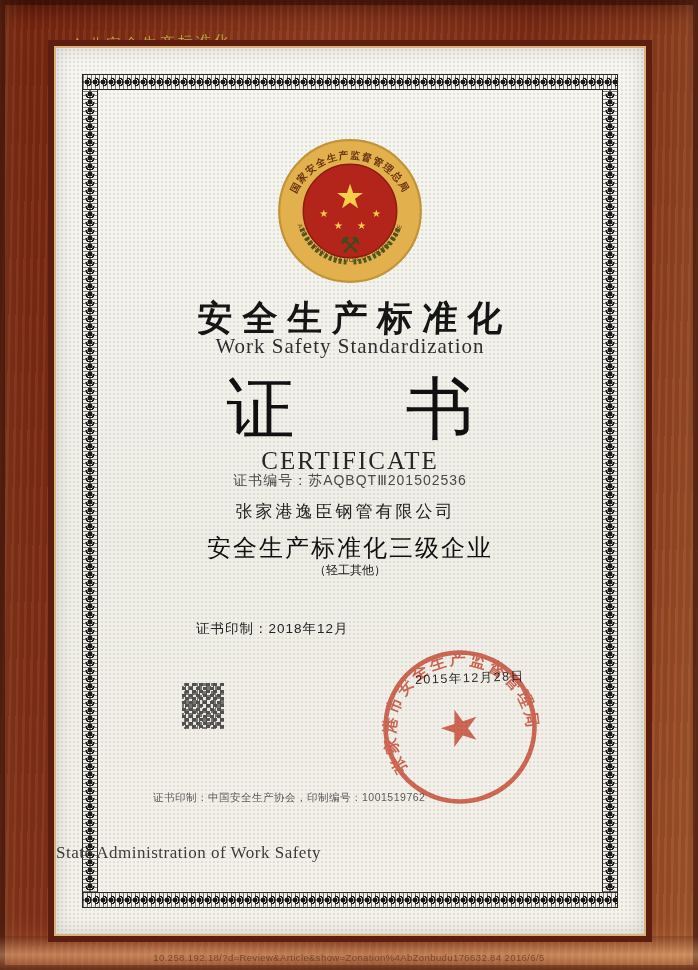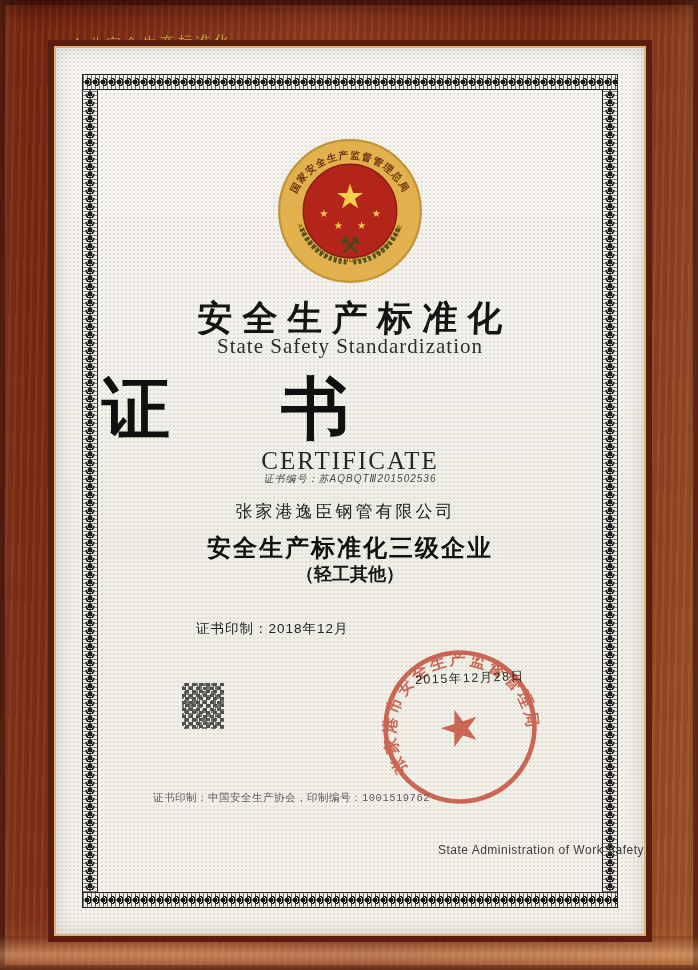--- a/index.html
+++ b/index.html
@@ -45,46 +45,46 @@
   .o-left{left:0}.o-right{right:0}
 
   
   .content{position:absolute;inset:0;}
   .emblem{position:absolute;left:50%;top:90px;transform:translateX(-50%);}
   .title-zh{position:absolute;left:0;right:0;top:247px;text-align:center;
     font-size:35px;font-weight:bold;color:#151515;letter-spacing:10px;text-indent:10px;
     transform:skewX(-2deg);}
   .title-en{position:absolute;left:0;right:0;top:286px;text-align:center;
     font-family:"Liberation Serif","DejaVu Serif",serif;font-size:21px;color:#2e2e2e;letter-spacing:1px;}
-  .heading-zh{position:absolute;left:0;right:0;top:325px;text-align:left;
-    font-size:68px;font-weight:bold;color:#101010;letter-spacing:46px;text-indent:46px;line-height:1.05;}
+  .heading-zh{position:absolute;left:0;right:0;top:325px;text-align:center;
+    font-size:68px;font-weight:normal;color:#101010;letter-spacing:46px;text-indent:46px;line-height:1.05;}
   .heading-en{position:absolute;left:0;right:0;top:399px;text-align:center;
     font-family:"Liberation Serif","DejaVu Serif",serif;font-size:25px;color:#262626;letter-spacing:2px;}
   .cert-number{position:absolute;left:0;right:0;top:424px;text-align:center;
-    font-size:10px;color:#4a4a4a;letter-spacing:1px;font-style:italic;}
+    font-size:14px;color:#4a4a4a;letter-spacing:1px;}
   .company{position:absolute;left:0;right:9px;top:452px;text-align:center;
     font-size:17px;color:#222;letter-spacing:3px;}
   .grade{position:absolute;left:0;right:0;top:484px;text-align:center;
-    font-size:24px;font-weight:bold;color:#111;letter-spacing:2px;}
+    font-size:24px;font-weight:normal;color:#111;letter-spacing:2px;}
   .grade-sub{position:absolute;left:0;right:0;top:514px;text-align:center;
-    font-size:18px;font-weight:bold;color:#161616;}
+    font-size:12px;font-weight:normal;color:#161616;}
   .valid{position:absolute;left:140px;top:572px;font-size:13.5px;color:#242424;letter-spacing:1px;}
   .qr{position:absolute;left:126px;top:635px;width:42px;height:46px;opacity:.8;
     background:
       repeating-conic-gradient(rgba(40,40,40,.75) 0% 25%, transparent 0% 50%) 2px 3px/9px 9px,
       repeating-conic-gradient(#2d2d2d 0% 25%, #e9e7df 0% 50%) 0 0/7px 7px;}
   .issue-date{position:absolute;left:359px;top:622px;font-size:12.5px;color:#2d2d2d;
     letter-spacing:1.5px;transform:rotate(-2deg);}
   .stamp{position:absolute;left:319px;top:594px;width:170px;height:170px;
     transform:rotate(-18deg);opacity:.8;mix-blend-mode:multiply;}
-  .print-info{position:absolute;left:97px;top:743px;font-size:10.5px;color:#5a5a5a;letter-spacing:.5px;font-family:Liberation Mono, monospace;}
+  .print-info{position:absolute;left:97px;top:743px;font-size:10.5px;color:#5a5a5a;letter-spacing:.5px;}
   .sup-zh{position:absolute;left:0;right:0;top:772px;text-align:center;
     font-size:17.5px;font-weight:bold;color:#1a1a1a;letter-spacing:3px;}
-  .sup-en{position:absolute;left:0;right:0;top:795px;text-align:right;
-    font-family:Liberation Sans, sans-serif;font-size:12px;color:#3c3c3c;letter-spacing:.5px;}
+  .sup-en{position:absolute;left:0;right:0;top:795px;text-align:left;
+    font-family:Liberation Serif, serif;font-size:17px;color:#3c3c3c;letter-spacing:.5px;}
 </style>
 </head>
 <body>
 
 <div class="photo">
   <div class="frame-sheen"></div>
   <div class="frame-watermark">企业安全生产标准化</div>
 
   <div class="paper">
     <div class="ornate">
@@ -111,21 +111,21 @@
         <path id="arcB" d="M 28,118 A 76,76 0 0 0 172,118" fill="none"></path>
         <text font-size="13.5" font-weight="bold" fill="#6b3410" letter-spacing="2">
           <textPath href="#arcT" startOffset="50%" text-anchor="middle">国家安全生产监督管理总局</textPath>
         </text>
         <text font-size="8.4" fill="#5c3a12" letter-spacing="1">
           <textPath href="#arcB" startOffset="50%" text-anchor="middle">· STATE ADMINISTRATION OF WORK SAFETY ·</textPath>
         </text>
       </svg>
 
       <div class="title-zh">安全生产标准化</div>
-      <div class="title-en">State Safety Standardization</div>
+      <div class="title-en">Work Safety Standardization</div>
 
       <div class="heading-zh">证 书</div>
       <div class="heading-en">CERTIFICATE</div>
       <div class="cert-number">证书编号：苏AQBQTⅢ201502536</div>
 
       <div class="company">张家港逸臣钢管有限公司</div>
       <div class="grade">安全生产标准化三级企业</div>
       <div class="grade-sub">（轻工其他）</div>
 
       <div class="valid">证书印制：2018年12月</div>
@@ -141,13 +141,14 @@
           <textPath href="#stampArc" startOffset="50%" text-anchor="middle">张家港市安全生产监督管理局</textPath>
         </text>
         <text x="80" y="96" text-anchor="middle" font-size="46" fill="#d14a35">★</text>
       </svg>
 
       <div class="print-info">证书印制：中国安全生产协会，印制编号：1001519762</div>
       <div class="sup-en">State Administration of Work Safety</div>
     </div>
   </div>
 
+  <div class="frame-footer-url">10.258.192.18/?d=Review&amp;Article&amp;show=Zonation%4AbZonbudu176632.84   2016/6/5</div>
 </div>
 
 </body></html>

